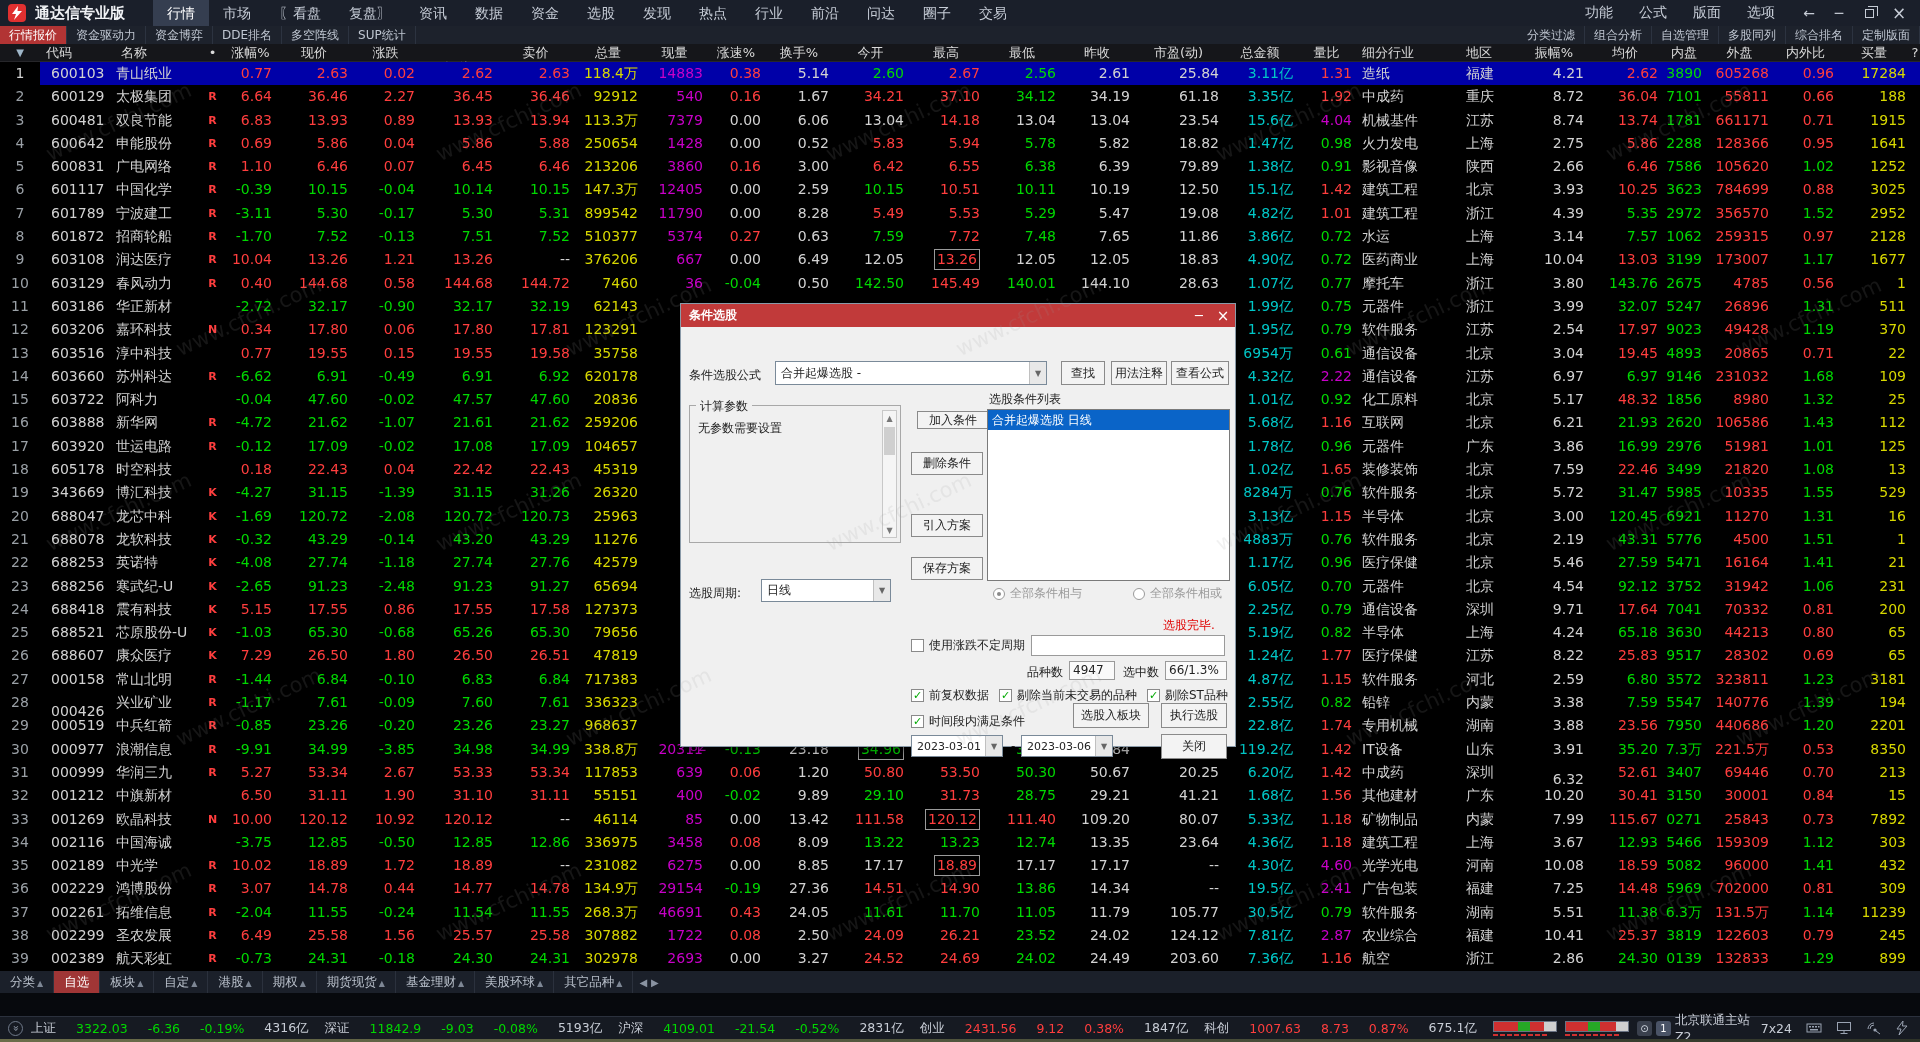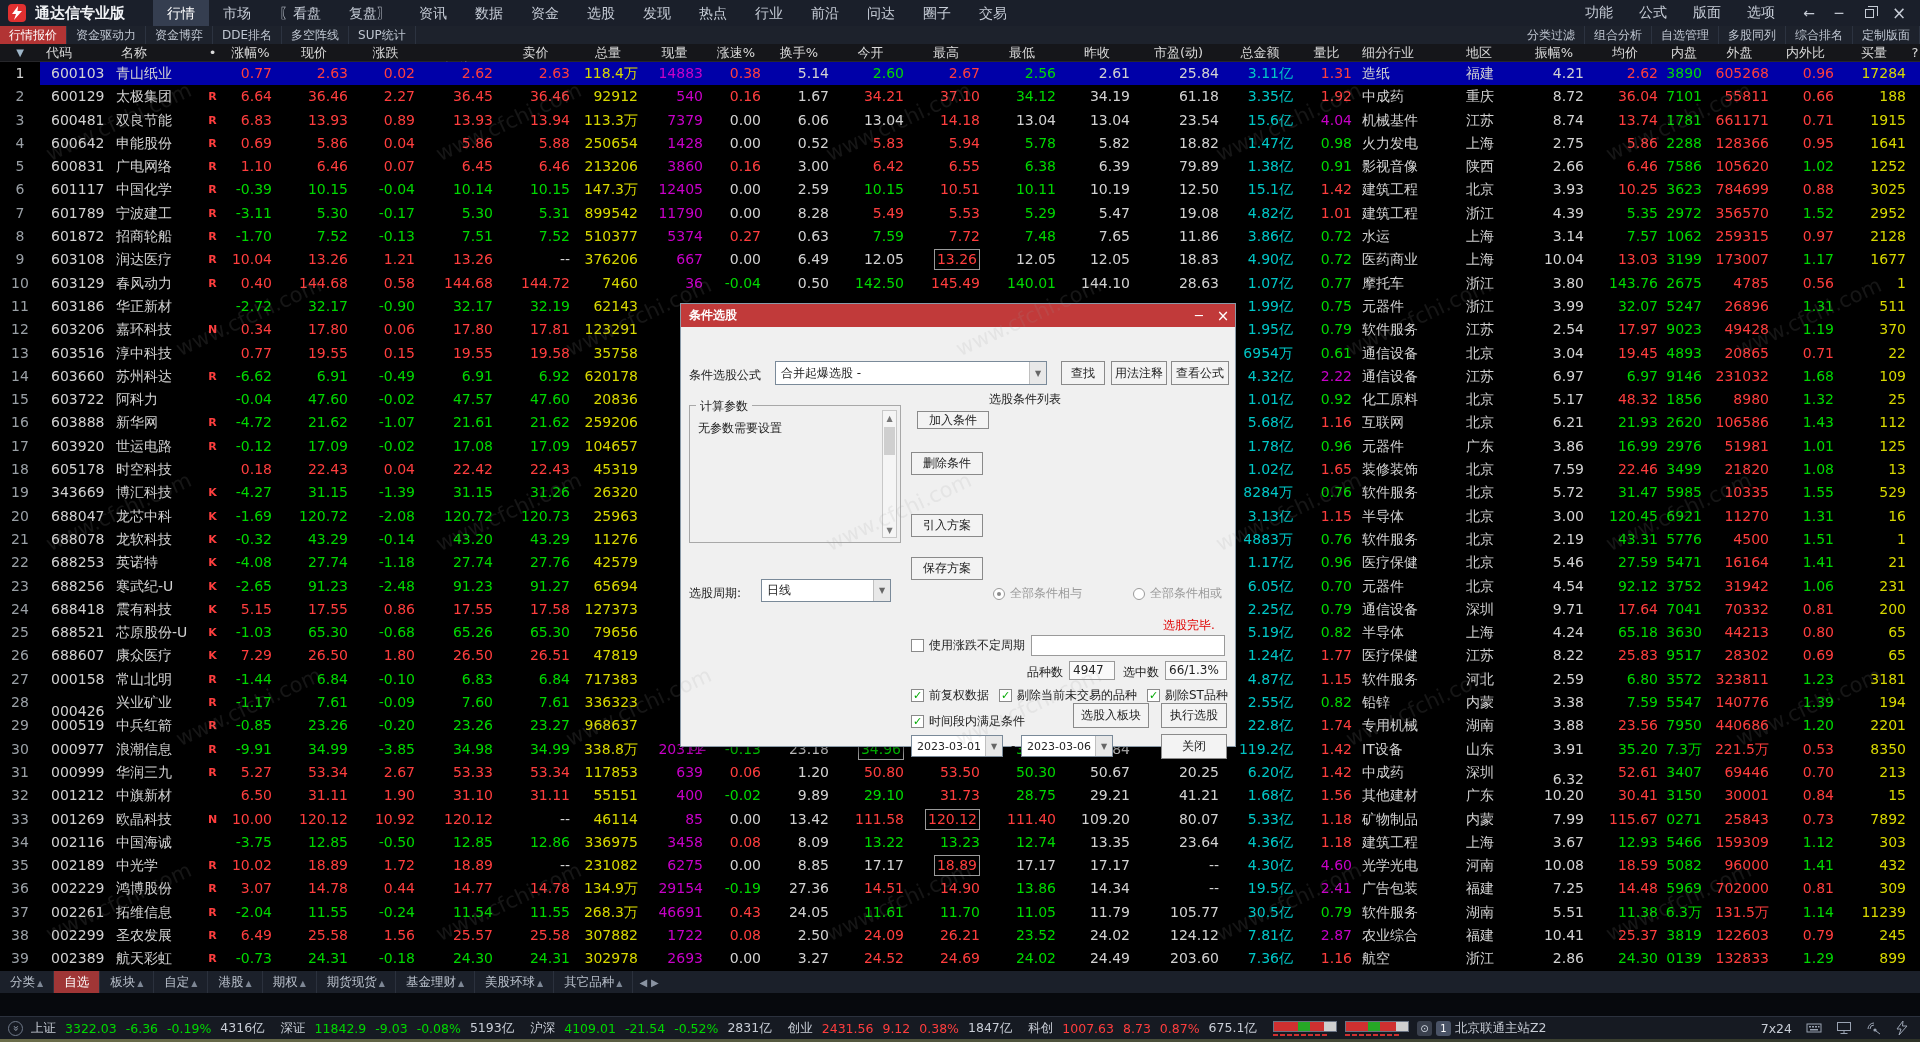--- a/index.html
+++ b/index.html
@@ -52,21 +52,21 @@
   .tabbar { height:22px; background:#1b202a; display:flex; align-items:center; font-size:12.5px; color:#b9c0cb; flex:none; }
   .tabbar .tb { padding:0 10px; height:22px; line-height:22px; border-right:1px solid #2b313d; cursor:pointer; white-space:nowrap; }
   .tabbar .tb.active { background:#a03636; color:#fff; }
   .tabbar .tb .arr { font-size:8px; color:#7e8795; margin-left:2px; }
   .tabbar .nav { padding:0 6px; color:#8a93a2; font-size:10px; letter-spacing:4px; cursor:pointer; }
 
   .gutter { height:23px; background:#07090d; flex:none; }
 
   
   .statusbar { height:23px; background:#161a22; border-top:1px solid #2b313d; display:flex; align-items:center; font-size:12.5px; color:#c8cdd6; flex:none; }
-  .statusbar .grp { display:flex; align-items:center; gap:9px; margin-right:16px; white-space:nowrap; }
+  .statusbar .grp { display:flex; align-items:center; gap:20px; margin-right:16px; white-space:nowrap; }
   .sb-name { color:#c8cdd6; } .sb-up { color:#ff3e3e; } .sb-down { color:#00d800; } .sb-amt { color:#c8cdd6; }
   .collapse-ic { width:15px; height:15px; border:1px solid #707a8a; border-radius:50%; color:#9aa3b2; display:inline-flex; align-items:center; justify-content:center; margin:0 8px; flex:none; font-size:10px; }
   .collapse-ic b { transform:rotate(-90deg); font-weight:normal; }
   .led { display:flex; flex-direction:column; margin-right:8px; }
   .led .bar { display:flex; width:64px; height:11px; border:1px solid #6a7383; }
   .led .bar i { display:block; height:100%; }
   .led .dashes { display:flex; gap:2px; margin-top:2px; }
   .led .dashes i { width:5px; height:2px; background:#d03030; display:block; }
   .badge { width:15px; height:15px; border-radius:3px; display:inline-flex; align-items:center; justify-content:center; font-size:10px; margin-right:4px; flex:none; }
   .badge.b0 { background:#3a404d; color:#cfd5df; }
@@ -1566,20 +1566,23 @@
           <span class="sa">▼</span>
         </div>
       </div>
 
       <div class="dbtn" style="left:236px;top:84px;width:72px;height:18px;font-family:Liberation Serif, serif;">加入条件</div>
       <div class="dbtn" style="left:230px;top:125px;width:72px;height:23px;">删除条件</div>
       <div class="dbtn" style="left:230px;top:187px;width:72px;height:23px;">引入方案</div>
       <div class="dbtn" style="left:230px;top:230px;width:72px;height:23px;">保存方案</div>
 
       <span class="abs" style="left:308px;top:64px;">选股条件列表</span>
+      <div class="listbox" style="left:306px;top:82px;width:243px;height:172px;">
+        <div class="li-sel">合并起爆选股  日线</div>
+      </div>
 
       <span class="radio" style="left:312px;top:258px;">
         <span class="rc on"></span>
           <span>全部条件相与</span>
       </span>
       <span class="radio" style="left:452px;top:258px;">
         <span class="rc"></span>
           <span>全部条件相或</span>
       </span>
 

